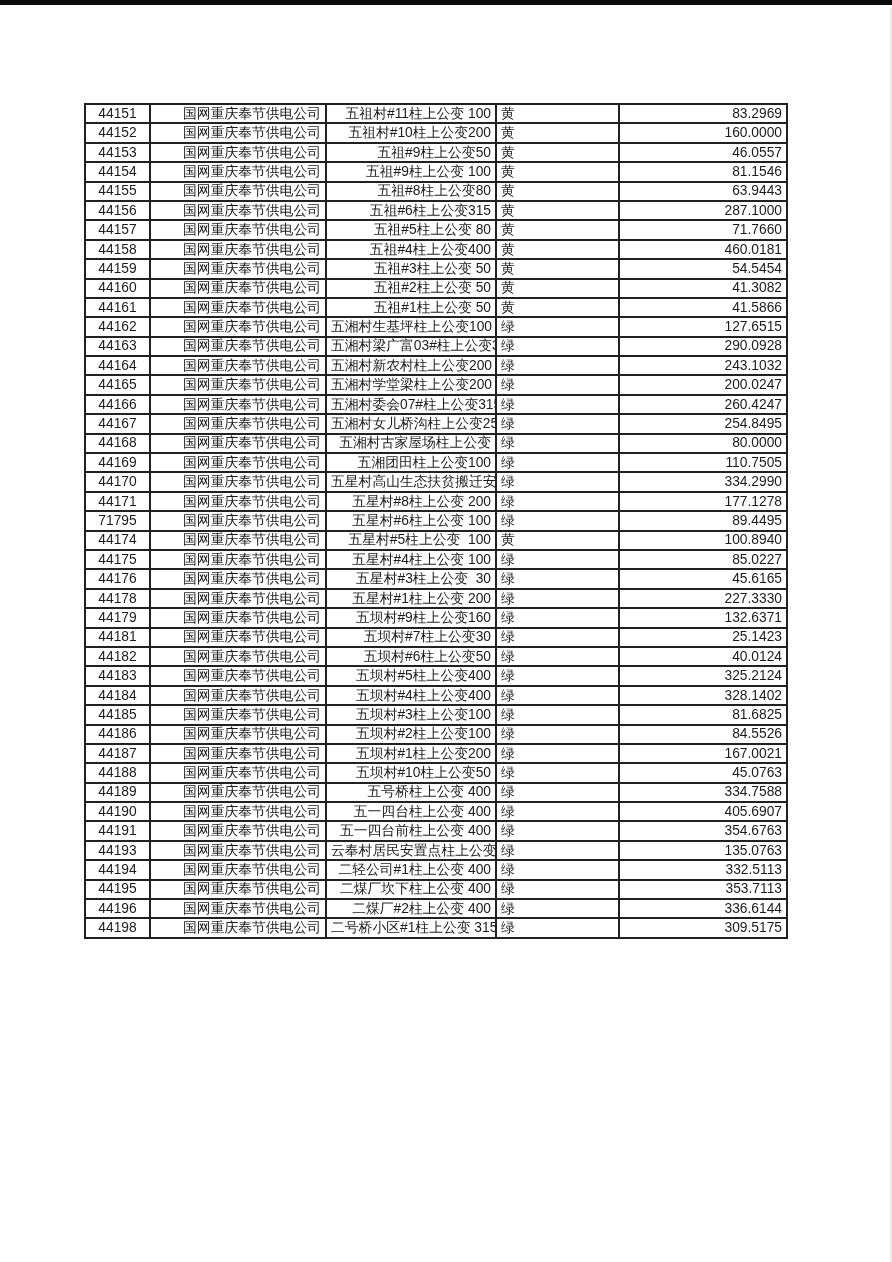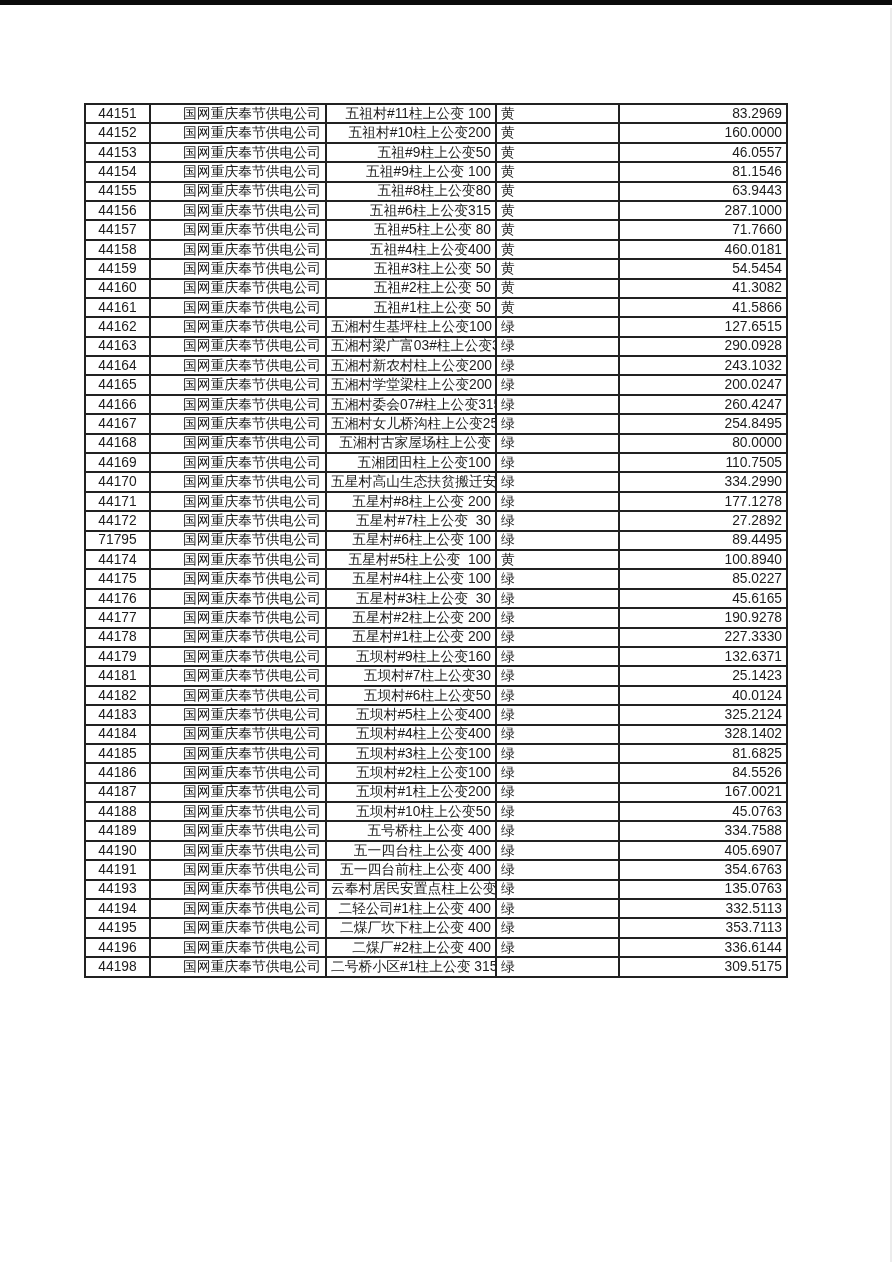--- a/index.html
+++ b/index.html
@@ -210,27 +210,20 @@
         <td class="c-value">334.2990</td>
       </tr>
       <tr>
         <td class="c-id">44171</td>
         <td class="c-company">国网重庆奉节供电公司</td>
         <td class="c-name">五星村#8柱上公变 200</td>
         <td class="c-status">绿</td>
         <td class="c-value">177.1278</td>
       </tr>
       <tr>
-        <td class="c-id">44172</td>
-        <td class="c-company">国网重庆奉节供电公司</td>
-        <td class="c-name">五星村#7柱上公变  30</td>
-        <td class="c-status">绿</td>
-        <td class="c-value">27.2892</td>
-      </tr>
-      <tr>
         <td class="c-id">71795</td>
         <td class="c-company">国网重庆奉节供电公司</td>
         <td class="c-name">五星村#6柱上公变 100</td>
         <td class="c-status">绿</td>
         <td class="c-value">89.4495</td>
       </tr>
       <tr>
         <td class="c-id">44174</td>
         <td class="c-company">国网重庆奉节供电公司</td>
         <td class="c-name">五星村#5柱上公变  100</td>
@@ -243,27 +236,20 @@
         <td class="c-name">五星村#4柱上公变 100</td>
         <td class="c-status">绿</td>
         <td class="c-value">85.0227</td>
       </tr>
       <tr>
         <td class="c-id">44176</td>
         <td class="c-company">国网重庆奉节供电公司</td>
         <td class="c-name">五星村#3柱上公变  30</td>
         <td class="c-status">绿</td>
         <td class="c-value">45.6165</td>
-      </tr>
-      <tr>
-        <td class="c-id">44177</td>
-        <td class="c-company">国网重庆奉节供电公司</td>
-        <td class="c-name">五星村#2柱上公变 200</td>
-        <td class="c-status">绿</td>
-        <td class="c-value">190.9278</td>
       </tr>
       <tr>
         <td class="c-id">44178</td>
         <td class="c-company">国网重庆奉节供电公司</td>
         <td class="c-name">五星村#1柱上公变 200</td>
         <td class="c-status">绿</td>
         <td class="c-value">227.3330</td>
       </tr>
       <tr>
         <td class="c-id">44179</td>

